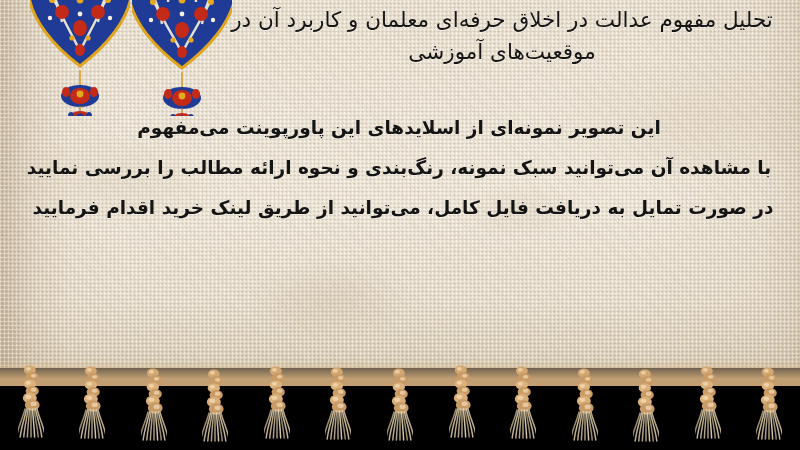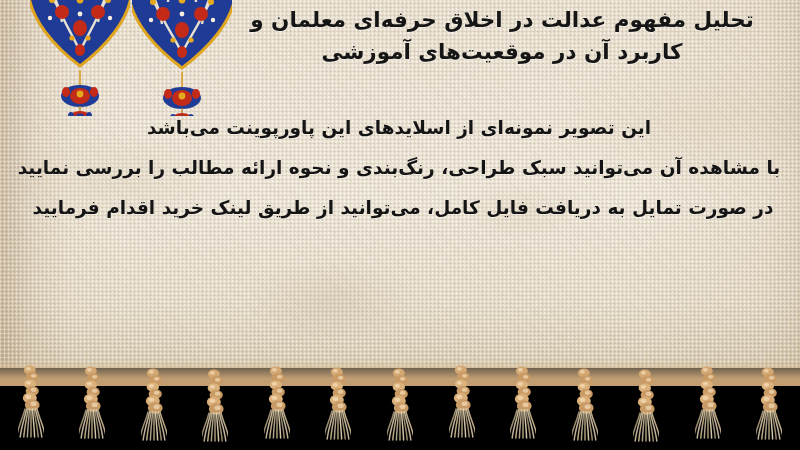--- a/index.html
+++ b/index.html
@@ -95,21 +95,21 @@
 
   
   .text-area{
     position:absolute;left:0;top:0;width:800px;height:300px;
     direction:rtl;
   }
   .slide-title{
     position:absolute;top:4px;right:18px;width:560px;
     text-align:center;
     font-size:21.5px;line-height:32px;
-    font-weight:700;
+    font-weight:400;
     color:#151515;
     letter-spacing:0px;
     text-shadow:0 1px 0 rgba(255,255,255,0.45);
   }
   .body-lines{
     position:absolute;top:108px;right:18px;width:766px;
     text-align:center;
   }
   .body-line{
     font-size:18.5px;
@@ -305,22 +305,22 @@
         </g>
       </svg>
     </div>
   </div>
 
   <div class="text-area">
 
     <div class="slide-title">تحلیل مفهوم عدالت در اخلاق حرفه‌ای معلمان و کاربرد آن در موقعیت‌های آموزشی</div>
 
     <div class="body-lines">
-      <div class="body-line l1">این تصویر نمونه‌ای از اسلایدهای این پاورپوینت می‌باشد</div>
-      <div class="body-line l2">با مشاهده آن می‌توانید سبک طراحی، رنگ‌بندی و نحوه ارائه مطالب را بررسی نمایید</div>
+      <div class="body-line l1">این تصویر نمونه‌ای از اسلایدهای این پاورپوینت می‌مفهوم</div>
+      <div class="body-line l2">با مشاهده آن می‌توانید سبک نمونه، رنگ‌بندی و نحوه ارائه مطالب را بررسی نمایید</div>
       <div class="body-line l3">در صورت تمایل به دریافت فایل کامل، می‌توانید از طریق لینک خرید اقدام فرمایید</div>
     </div>
   </div>
 
   <div class="black-field"></div>
 
   <div class="fringe-band">
     <div class="fringe-edge"></div>
     <div id="tassel-host">
         <div class="tassel" style="left: 17.7692px; top: 4.2px;"><svg width="26" height="76" viewBox="0 0 26 76">

